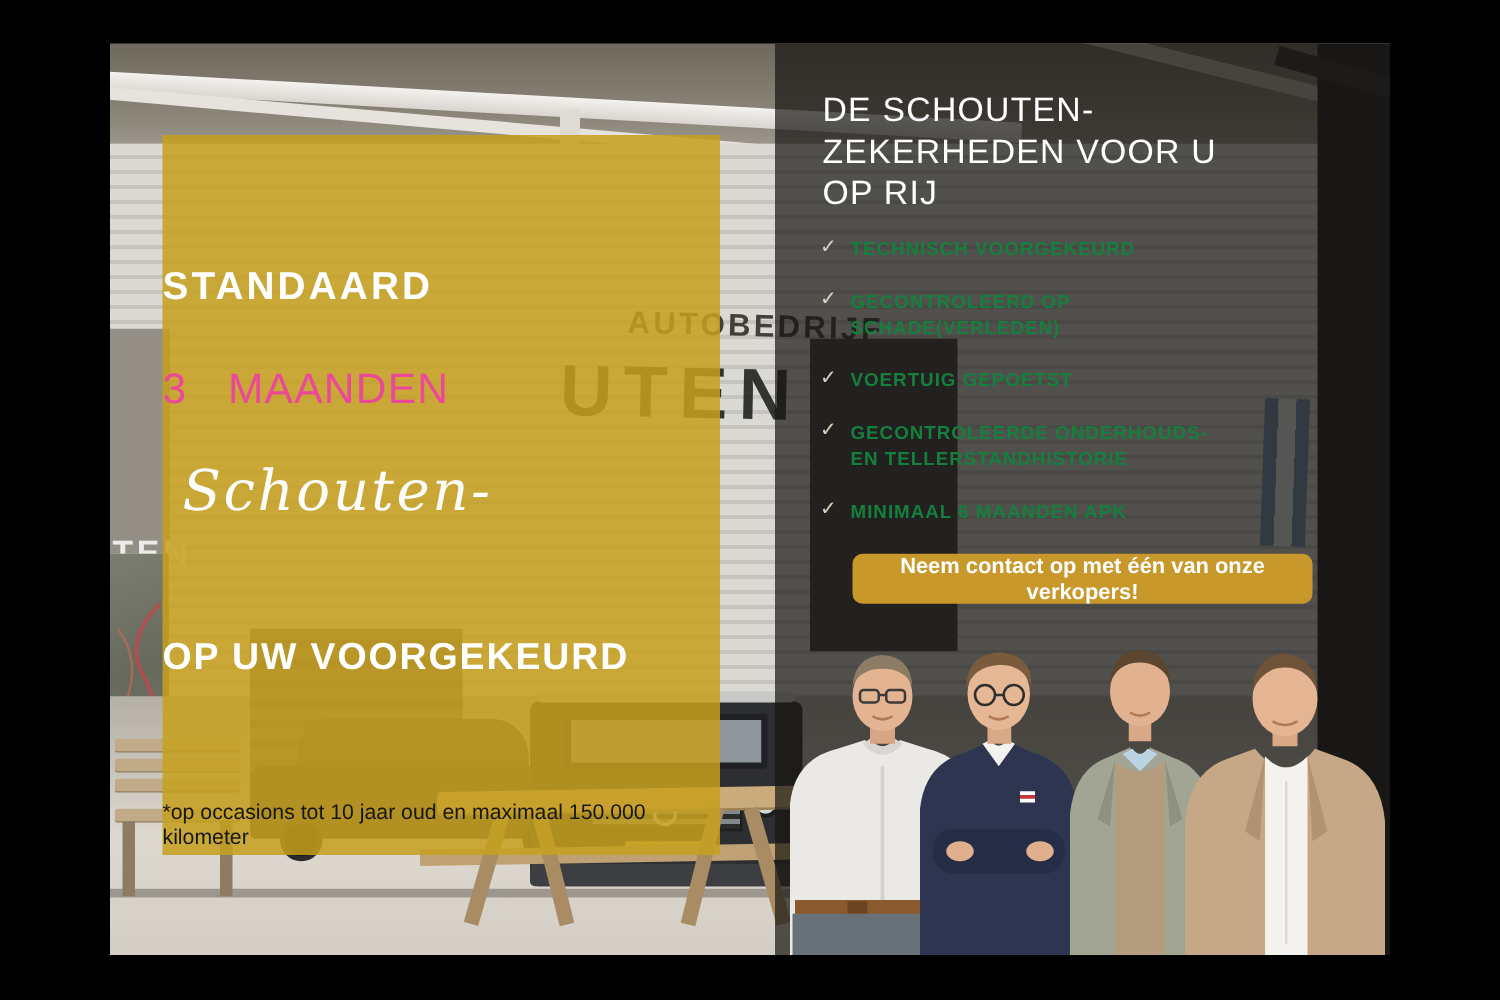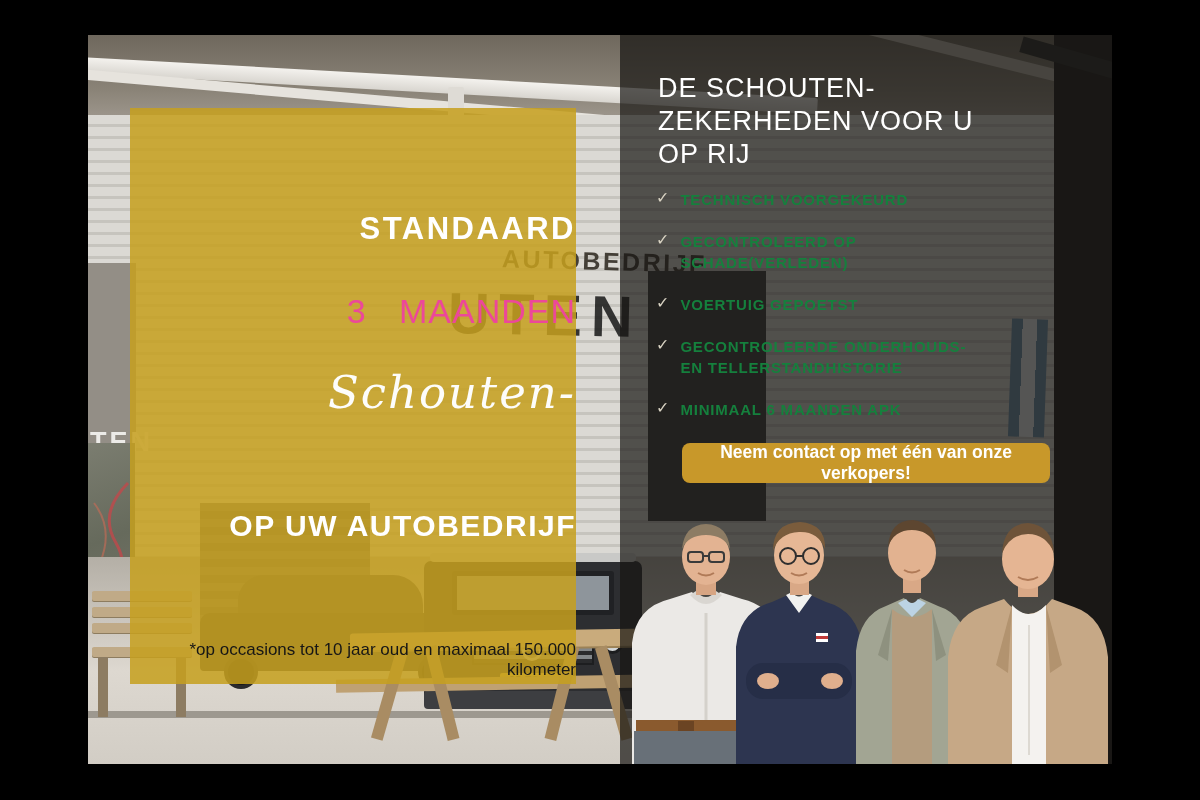--- a/index.html
+++ b/index.html
@@ -89,26 +89,26 @@
   .rig { position:absolute; left:930px; top:26px; width:180px; height:16px; background:#2a2a28;
          transform:rotate(16deg); }
 
   .dark-overlay { position:absolute; left:532px; top:0; width:492px; height:729px;
                   background:rgba(23,21,19,.70); }
 
   .team { position:absolute; left:532px; top:480px; width:492px; height:249px; }
 
   
   .gold-box { position:absolute; left:130px; top:108px; width:446px; height:576px;
-              background:rgba(198,159,30,.86); text-align:right; }
+              background:rgba(198,159,30,.86); text-align:left; }
   .kicker { position:absolute; left:0; top:103px; width:100%; font-size:31px; font-weight:800;
             color:#fff; letter-spacing:2.5px; }
   .maanden { position:absolute; left:0; top:184px; width:100%; font-size:34px; font-weight:400;
              color:#ec4899; letter-spacing:1px; word-spacing:22px; }
-  .script { position:absolute; left:0; top:258px; width:100%; font-size:45px; color:#fdfdfb;
+  .script { position:absolute; left:16px; top:258px; width:100%; font-size:45px; color:#fdfdfb;
             font-family:"DejaVu Serif", serif; font-style:italic; font-weight:400;
             letter-spacing:2px; }
   .garantie { position:absolute; left:0; top:308px; width:100%; font-size:58px; font-weight:800;
               color:#141414; letter-spacing:3px; }
   .subtitle { position:absolute; left:0; top:398px; width:100%; font-size:30px; font-weight:800;
               color:#fff; letter-spacing:1.5px; line-height:39px; }
   .disclaimer { position:absolute; left:0; top:532px; width:100%; font-size:17px; font-weight:500;
                 color:#161616; }
 
   
@@ -257,21 +257,21 @@
         <path d="M398 62 Q408 68 418 62" stroke="#b07a57" stroke-width="2" fill="none"></path>
       </g>
     </svg>
   </div>
 
   <div class="gold-box">
     <div class="kicker">STANDAARD</div>
     <div class="maanden">3 MAANDEN</div>
     <div class="script">Schouten-</div>
     <div class="subtitle">
-      <span>OP UW AUTOBEDRIJF</span><br>
+      <span>OP UW VOORGEKEURD</span><br>
     </div>
     <div class="disclaimer">*op occasions tot 10 jaar oud en maximaal 150.000 kilometer</div>
   </div>
 
   <div class="right-content">
     <div class="heading">
       <span>DE SCHOUTEN-</span><br>
       <span>ZEKERHEDEN VOOR U</span><br>
       <span>OP RIJ</span>
     </div>

